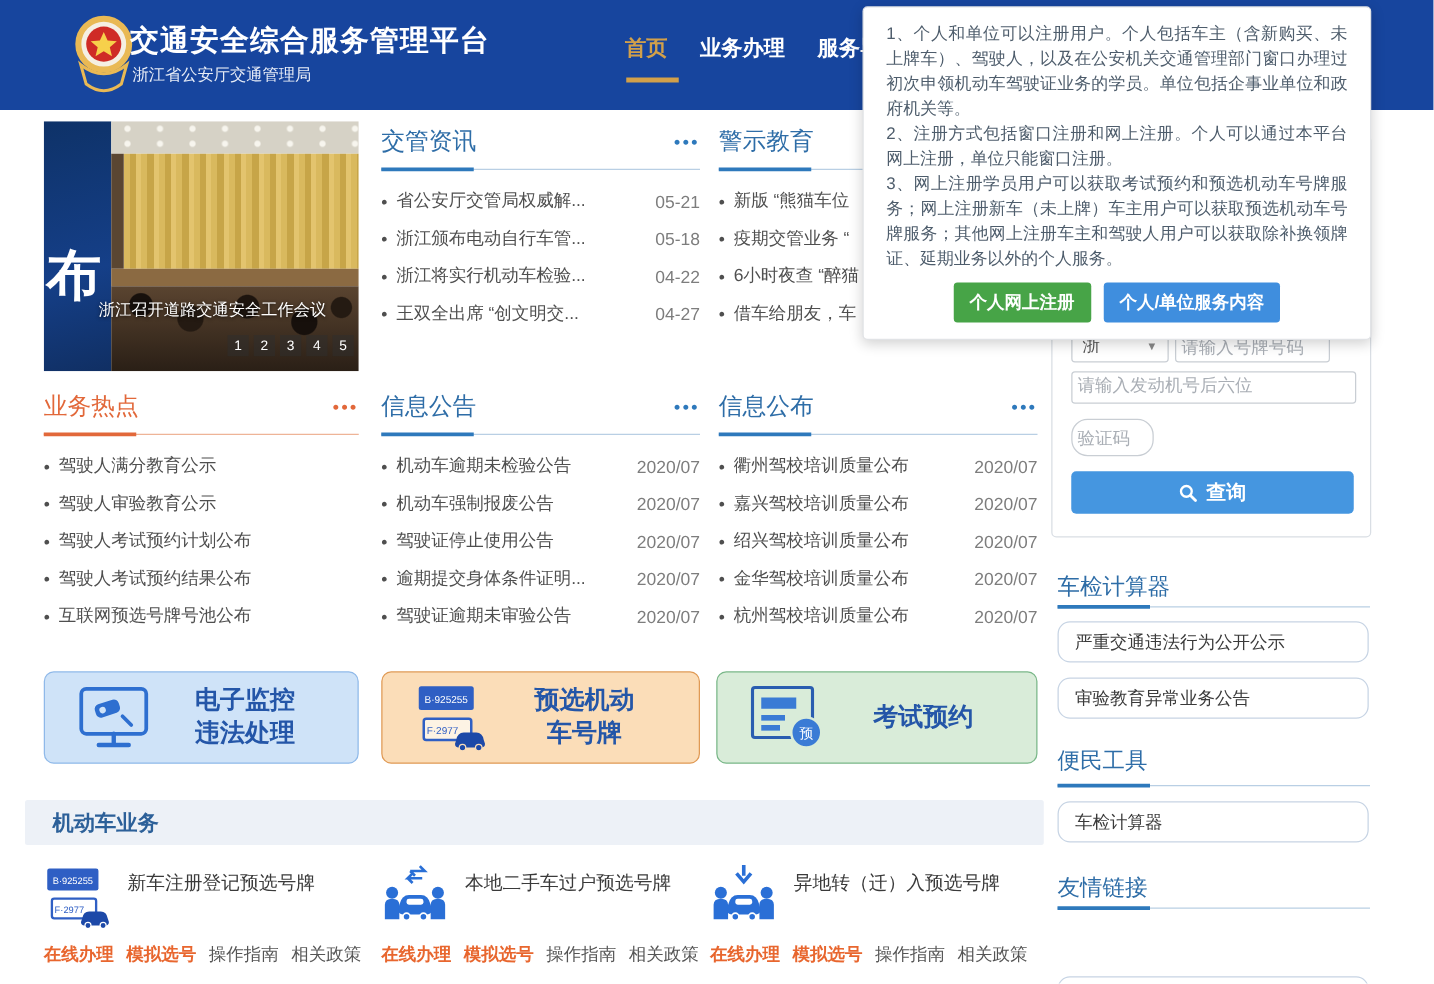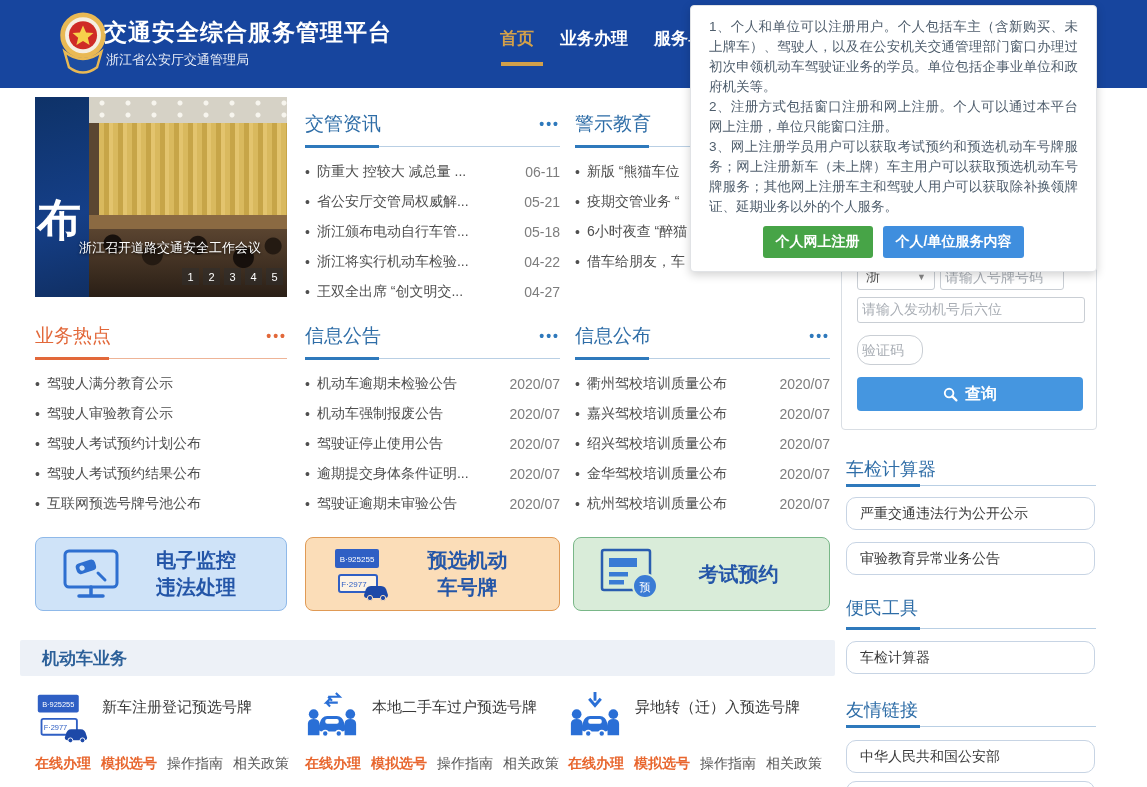--- a/index.html
+++ b/index.html
@@ -37,21 +37,21 @@
      radial-gradient(circle at 55% 24%, #1d140e 9px, transparent 10px),
      radial-gradient(circle at 78% 42%, #17100c 10px, transparent 11px),
      radial-gradient(circle at 93% 25%, #241a12 8px, transparent 9px),
      linear-gradient(#5a4430,#2a1f16);}
   .caption{position:absolute;left:44px;bottom:40px;color:#fff;font-size:13px;white-space:nowrap;text-shadow:0 1px 3px rgba(0,0,0,.85);}
   .pager{position:absolute;right:4px;bottom:12px;display:flex;gap:4px;}
   .pager span{width:17px;height:17px;background:rgba(45,45,45,.5);color:#fff;font-size:11px;display:flex;align-items:center;justify-content:center;cursor:pointer;}
 
   
   .col{position:absolute;width:255px;}
-  .col-head{display:flex;justify-content:space-between;align-items:center;height:24px;margin-top:11px;}
+  .col-head{display:flex;justify-content:space-between;align-items:center;height:24px;}
   .col-title{font-size:19px;color:#2e6da7;}
   .col-more{color:#2e79bc;font-size:14px;font-weight:bold;letter-spacing:2px;cursor:pointer;line-height:10px;}
   .col.orange .col-title,.col.orange .col-more{color:#e2683a;}
   .col-rule{position:relative;height:4px;margin-top:8px;}
   .col-rule::before{content:"";position:absolute;left:0;right:0;bottom:1px;height:1px;background:#b9cfe4;}
   .col-rule::after{content:"";position:absolute;left:0;bottom:0;width:74px;height:3px;background:#2e79bc;}
   .col.orange .col-rule::before{background:#eeb497;}
   .col.orange .col-rule::after{background:#e2683a;}
   .col-list{margin-top:9px;}
   .col-item{height:30px;display:flex;align-items:center;font-size:14px;color:#4f4f4f;cursor:pointer;}
@@ -138,24 +138,20 @@
     </div>
   </div>
 
   <div class="col" style="left:305px;top:101px;">
     <div class="col-head">
       <span class="col-title">交管资讯</span>
       <span class="col-more">•••</span>
     </div>
     <div class="col-rule"></div>
     <div class="col-list">
-      <div class="col-item">
-          <span class="txt">防重大 控较大 减总量 ...</span>
-          <span class="date">06-11</span>
-        </div>
       <div class="col-item">
           <span class="txt">省公安厅交管局权威解...</span>
           <span class="date">05-21</span>
         </div>
       <div class="col-item">
           <span class="txt">浙江颁布电动自行车管...</span>
           <span class="date">05-18</span>
         </div>
       <div class="col-item">
           <span class="txt">浙江将实行机动车检验...</span>
@@ -424,21 +420,20 @@
   <div class="side-rule" style="top:483px;"></div>
   <div class="side-box" style="top:497px;">严重交通违法行为公开公示</div>
   <div class="side-box" style="top:542px;">审验教育异常业务公告</div>
 
   <div class="side-title" style="top:596px;">便民工具</div>
   <div class="side-rule" style="top:626px;"></div>
   <div class="side-box" style="top:641px;">车检计算器</div>
 
   <div class="side-title" style="top:698px;">友情链接</div>
   <div class="side-rule" style="top:724px;"></div>
-  <div class="side-box" style="top:740px;">中华人民共和国公安部</div>
   <div class="side-box" style="top:781px;"></div>
 
   <div class="popup">
     <p>1、个人和单位可以注册用户。个人包括车主（含新购买、未上牌车）、驾驶人，以及在公安机关交通管理部门窗口办理过初次申领机动车驾驶证业务的学员。单位包括企事业单位和政府机关等。</p>
     <p>2、注册方式包括窗口注册和网上注册。个人可以通过本平台网上注册，单位只能窗口注册。</p>
     <p>3、网上注册学员用户可以获取考试预约和预选机动车号牌服务；网上注册新车（未上牌）车主用户可以获取预选机动车号牌服务；其他网上注册车主和驾驶人用户可以获取除补换领牌证、延期业务以外的个人服务。</p>
     <div class="popup-btns">
       <button class="pbtn green">个人网上注册</button>
       <button class="pbtn blue">个人/单位服务内容</button>
     </div>

